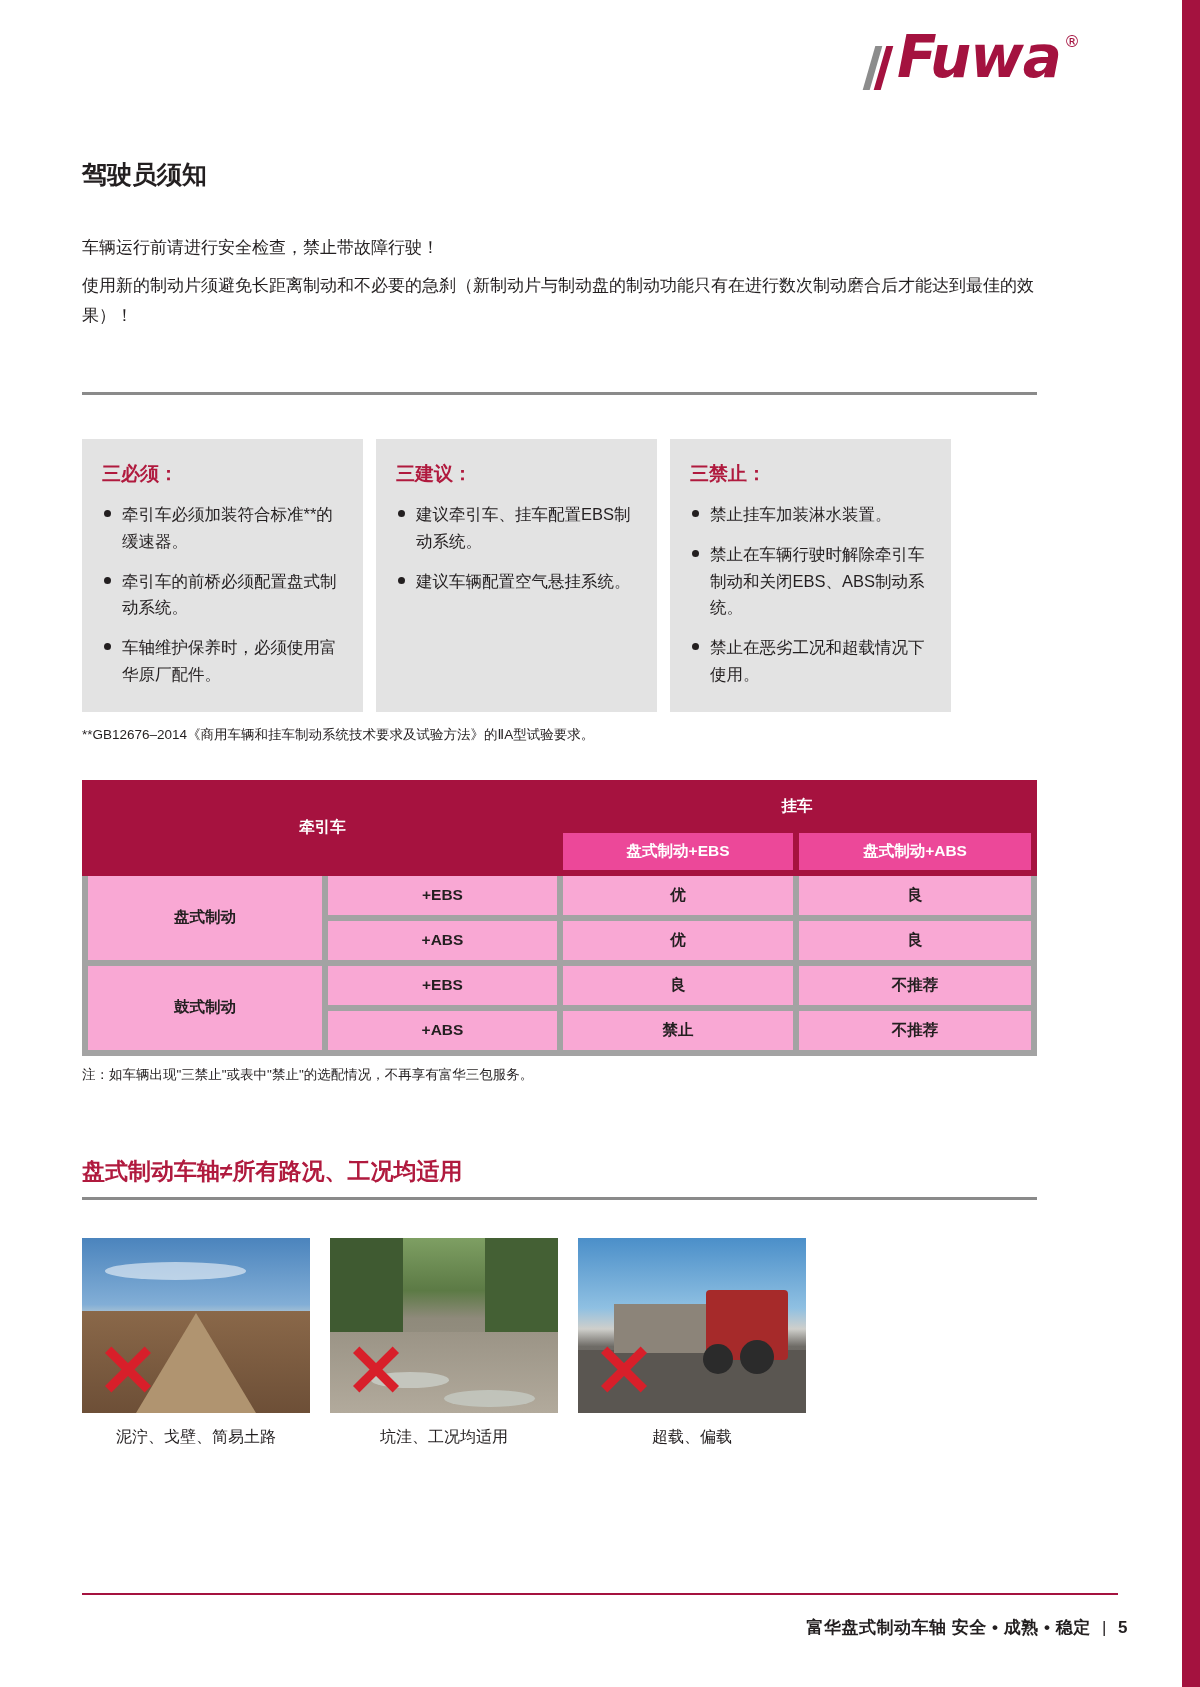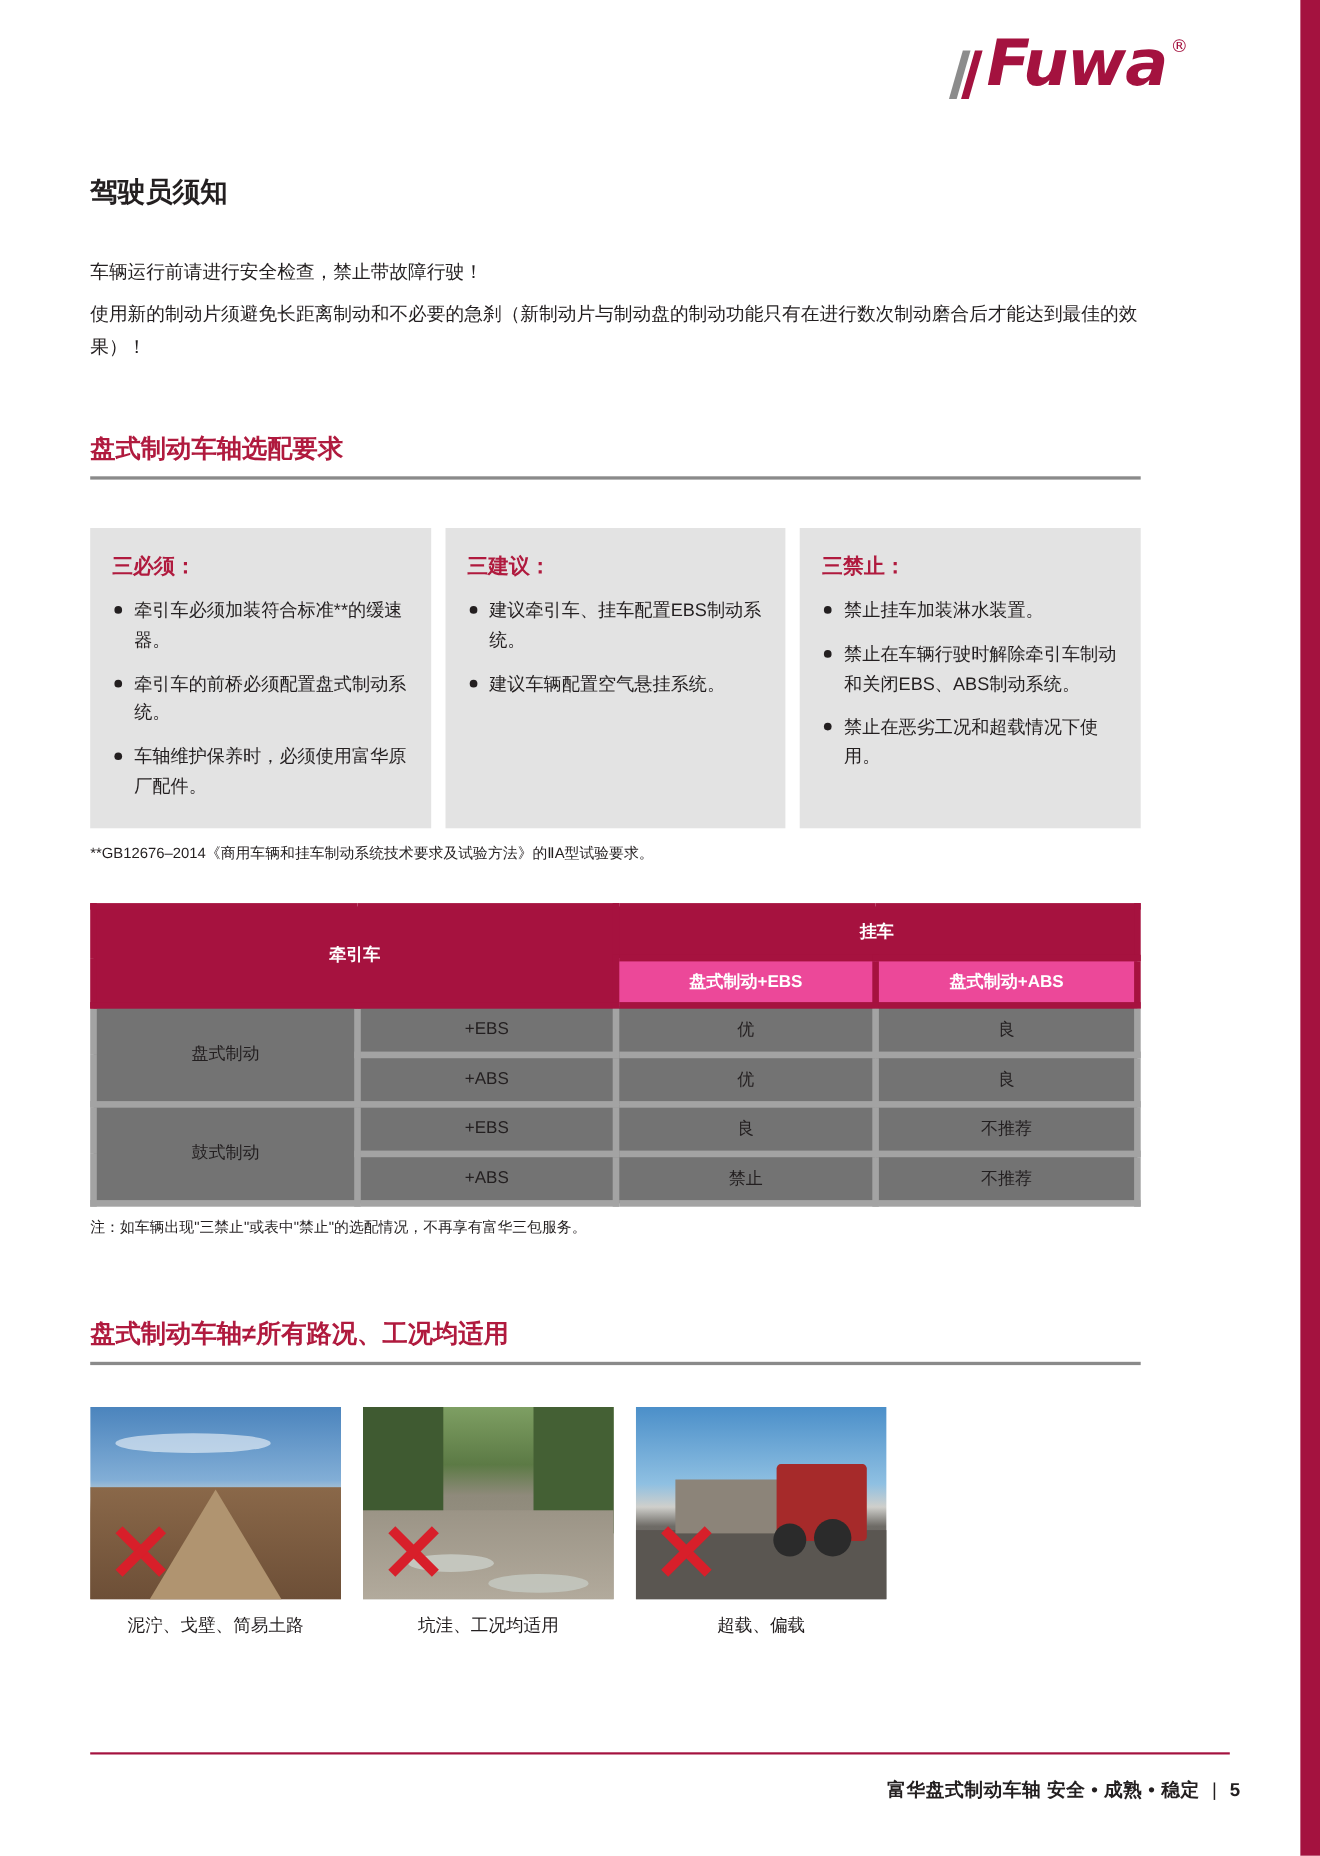--- a/index.html
+++ b/index.html
@@ -105,21 +105,21 @@
     width: 955px;
   }
 
   
   .boxes {
     display: flex;
     gap: 13px;
   }
   .box {
     background: #e3e3e3;
-    width: 310px;
+    width: 281px;
     padding: 22px 20px 24px 20px;
   }
   .box h3 {
     color: #b01a3e;
     font-size: 19px;
     font-weight: bold;
     margin: 0 0 14px 0;
   }
   .box ul {
     list-style: none;
@@ -173,21 +173,22 @@
   table.matrix th.sub {
     background: #ec4899;
     color: #ffffff;
     font-weight: bold;
     padding: 8px 4px;
     border-color: #a6123f;
     border-top: 1px solid #c9688a;
   }
   table.matrix td {
     padding: 9px 4px;
-    background: #737373;
+    background: #f9a8d4;
+    font-weight: bold;
   }
   .table-note {
     font-size: 13.5px;
     margin-top: 10px;
     color: #231f20;
   }
 
   
   .photos {
     display: flex;
@@ -301,21 +302,20 @@
     <div style="margin-top:158px;">
       <h1 class="section-title">驾驶员须知</h1>
     </div>
 
     <div class="intro" style="margin-top:42px;">
       <p>车辆运行前请进行安全检查，禁止带故障行驶！</p>
       <p style="margin-top:8px;">使用新的制动片须避免长距离制动和不必要的急刹（新制动片与制动盘的制动功能只有在进行数次制动磨合后才能达到最佳的效果）！</p>
     </div>
 
     <div style="margin-top:62px;">
-      <h2 class="red-head">盘式制动车轴选配要求</h2>
       <div class="rule-line"></div>
     </div>
 
     <div class="boxes" style="margin-top:44px;">
 
       <div class="box">
         <h3>三必须：</h3>
         <ul>
           <li>牵引车必须加装符合标准**的缓速器。</li>
           <li>牵引车的前桥必须配置盘式制动系统。</li>

